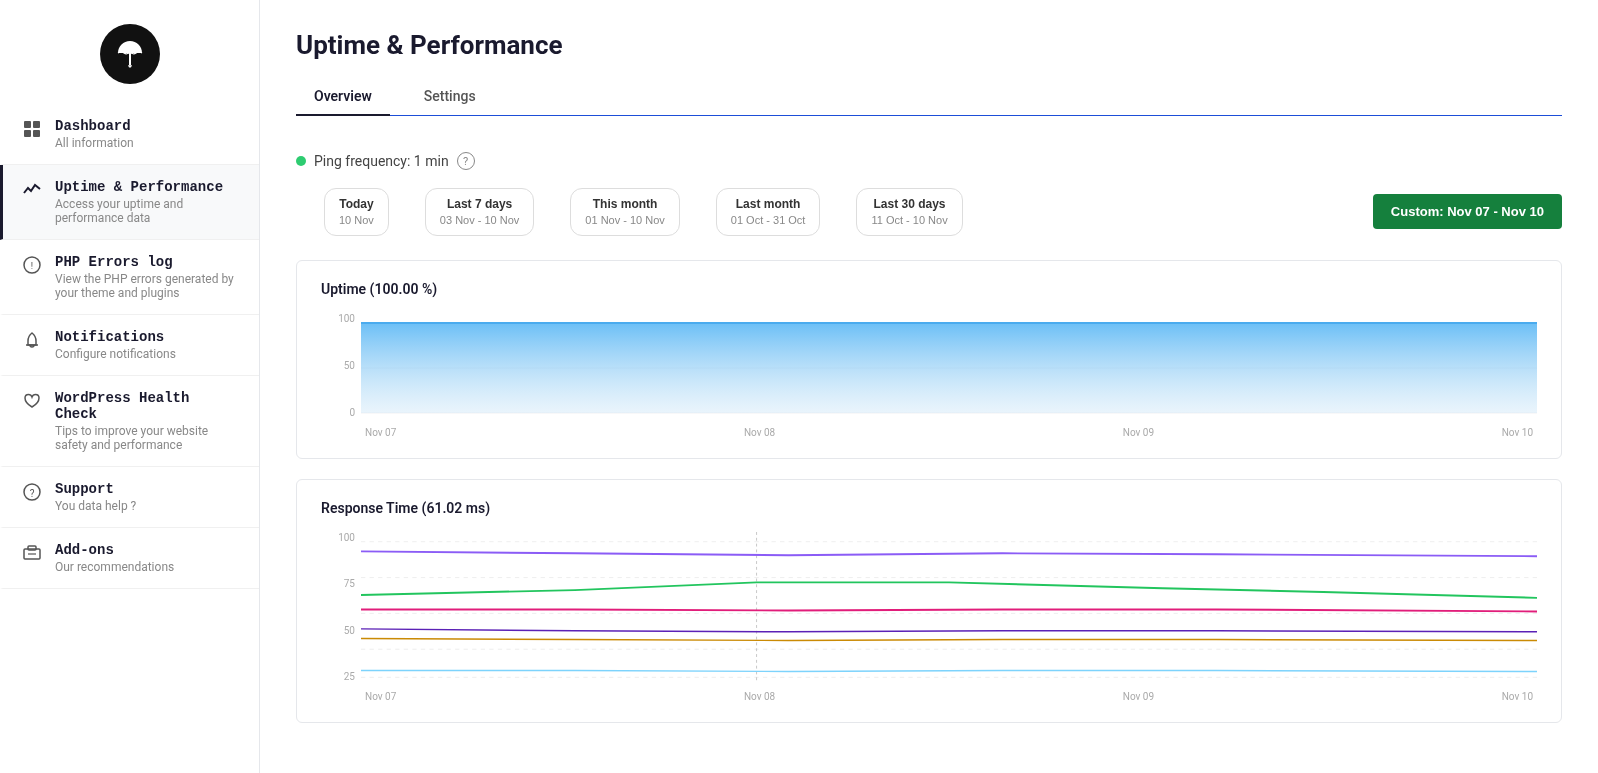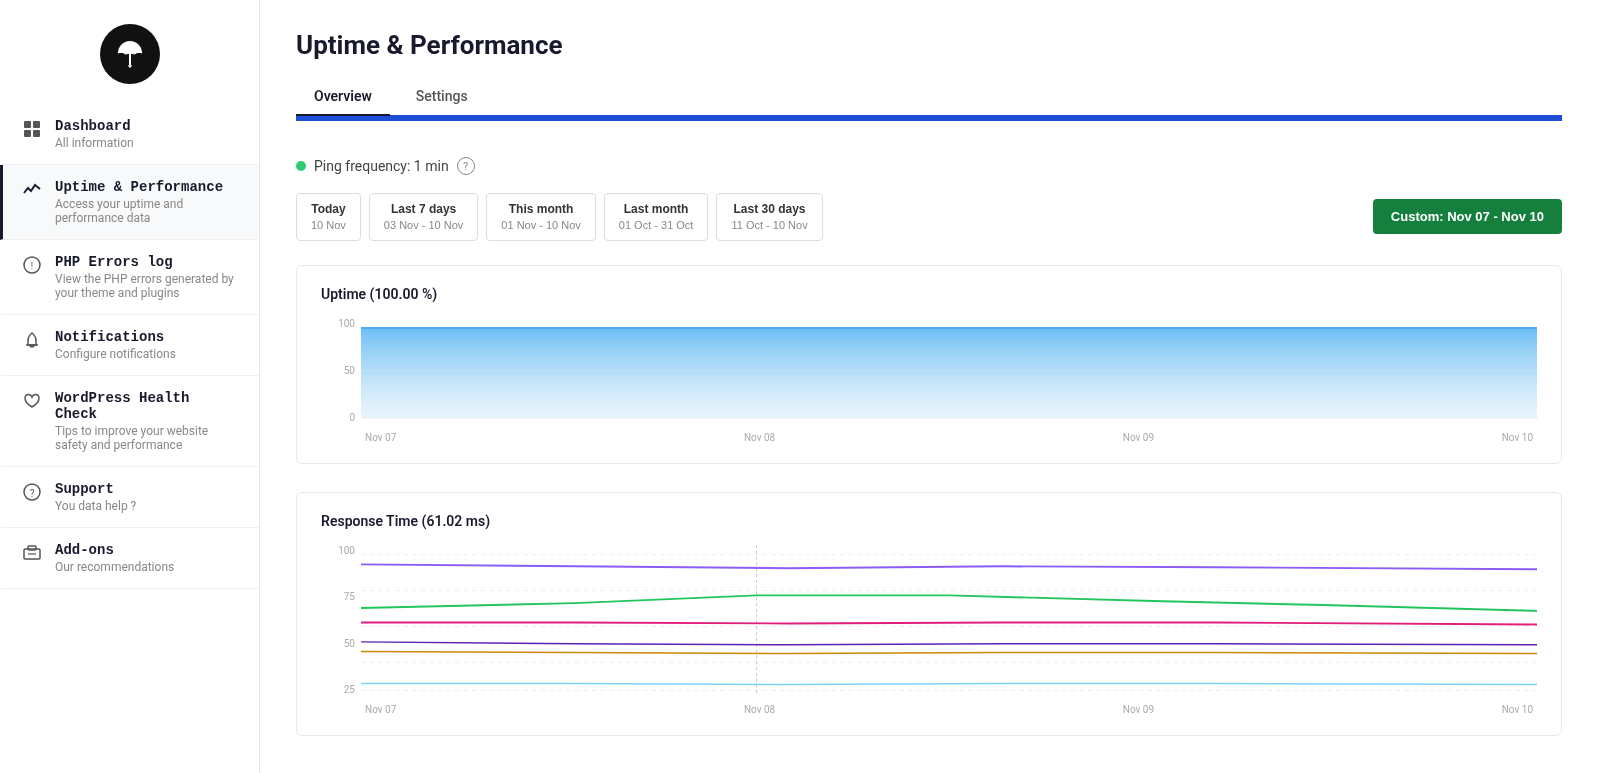--- a/index.html
+++ b/index.html
@@ -66,22 +66,22 @@
 
     .page-title {
       font-size: 26px;
       font-weight: 700;
       color: #1a1a2e;
       margin-bottom: 18px;
     }
 
     .tabs {
       display: flex;
-      gap: 8px;
-      border-bottom: 6px solid #1d4ed8;
+      gap: 16px;
+      border-bottom: 1px solid #1d4ed8;
       margin-bottom: 20px;
     }
     .tab {
       padding: 10px 18px;
       font-size: 14px;
       font-weight: 500;
       color: #555;
       cursor: pointer;
       border-bottom: 2px solid transparent;
       margin-bottom: -1px;
@@ -124,48 +124,49 @@
     .date-filters {
       display: flex;
       gap: 8px;
       align-items: center;
       margin-bottom: 24px;
       flex-wrap: wrap;
     }
     .date-btn {
       padding: 8px 14px;
       border: 1px solid #ddd;
-      border-radius: 4px;
+      border-radius: 12px;
       background: #fff;
       cursor: pointer;
       font-size: 12px;
       color: #333;
       text-align: center;
       line-height: 1.3;
+      margin-left: 28px;
     }
     .date-btn .btn-label { font-weight: 600; display: block; }
     .date-btn .btn-sub { color: #888; display: block; font-size: 11px; }
     .date-btn-custom {
       margin-left: auto;
       padding: 10px 18px;
       background: #15803d;
       color: #fff;
       border: none;
       border-radius: 4px;
       font-size: 13px;
       font-weight: 600;
       cursor: pointer;
     }
 
     
     .chart-section {
       border: 1px solid #e5e7eb;
       border-radius: 6px;
       padding: 20px 24px;
-      margin-bottom: 28px;
+      margin-bottom: 20px;
       background: #fff;
     }
     .chart-title {
       font-size: 14px;
       font-weight: 600;
       color: #1a1a2e;
       margin-bottom: 16px;
     }
     .uptime-svg {
       width: 100%;

